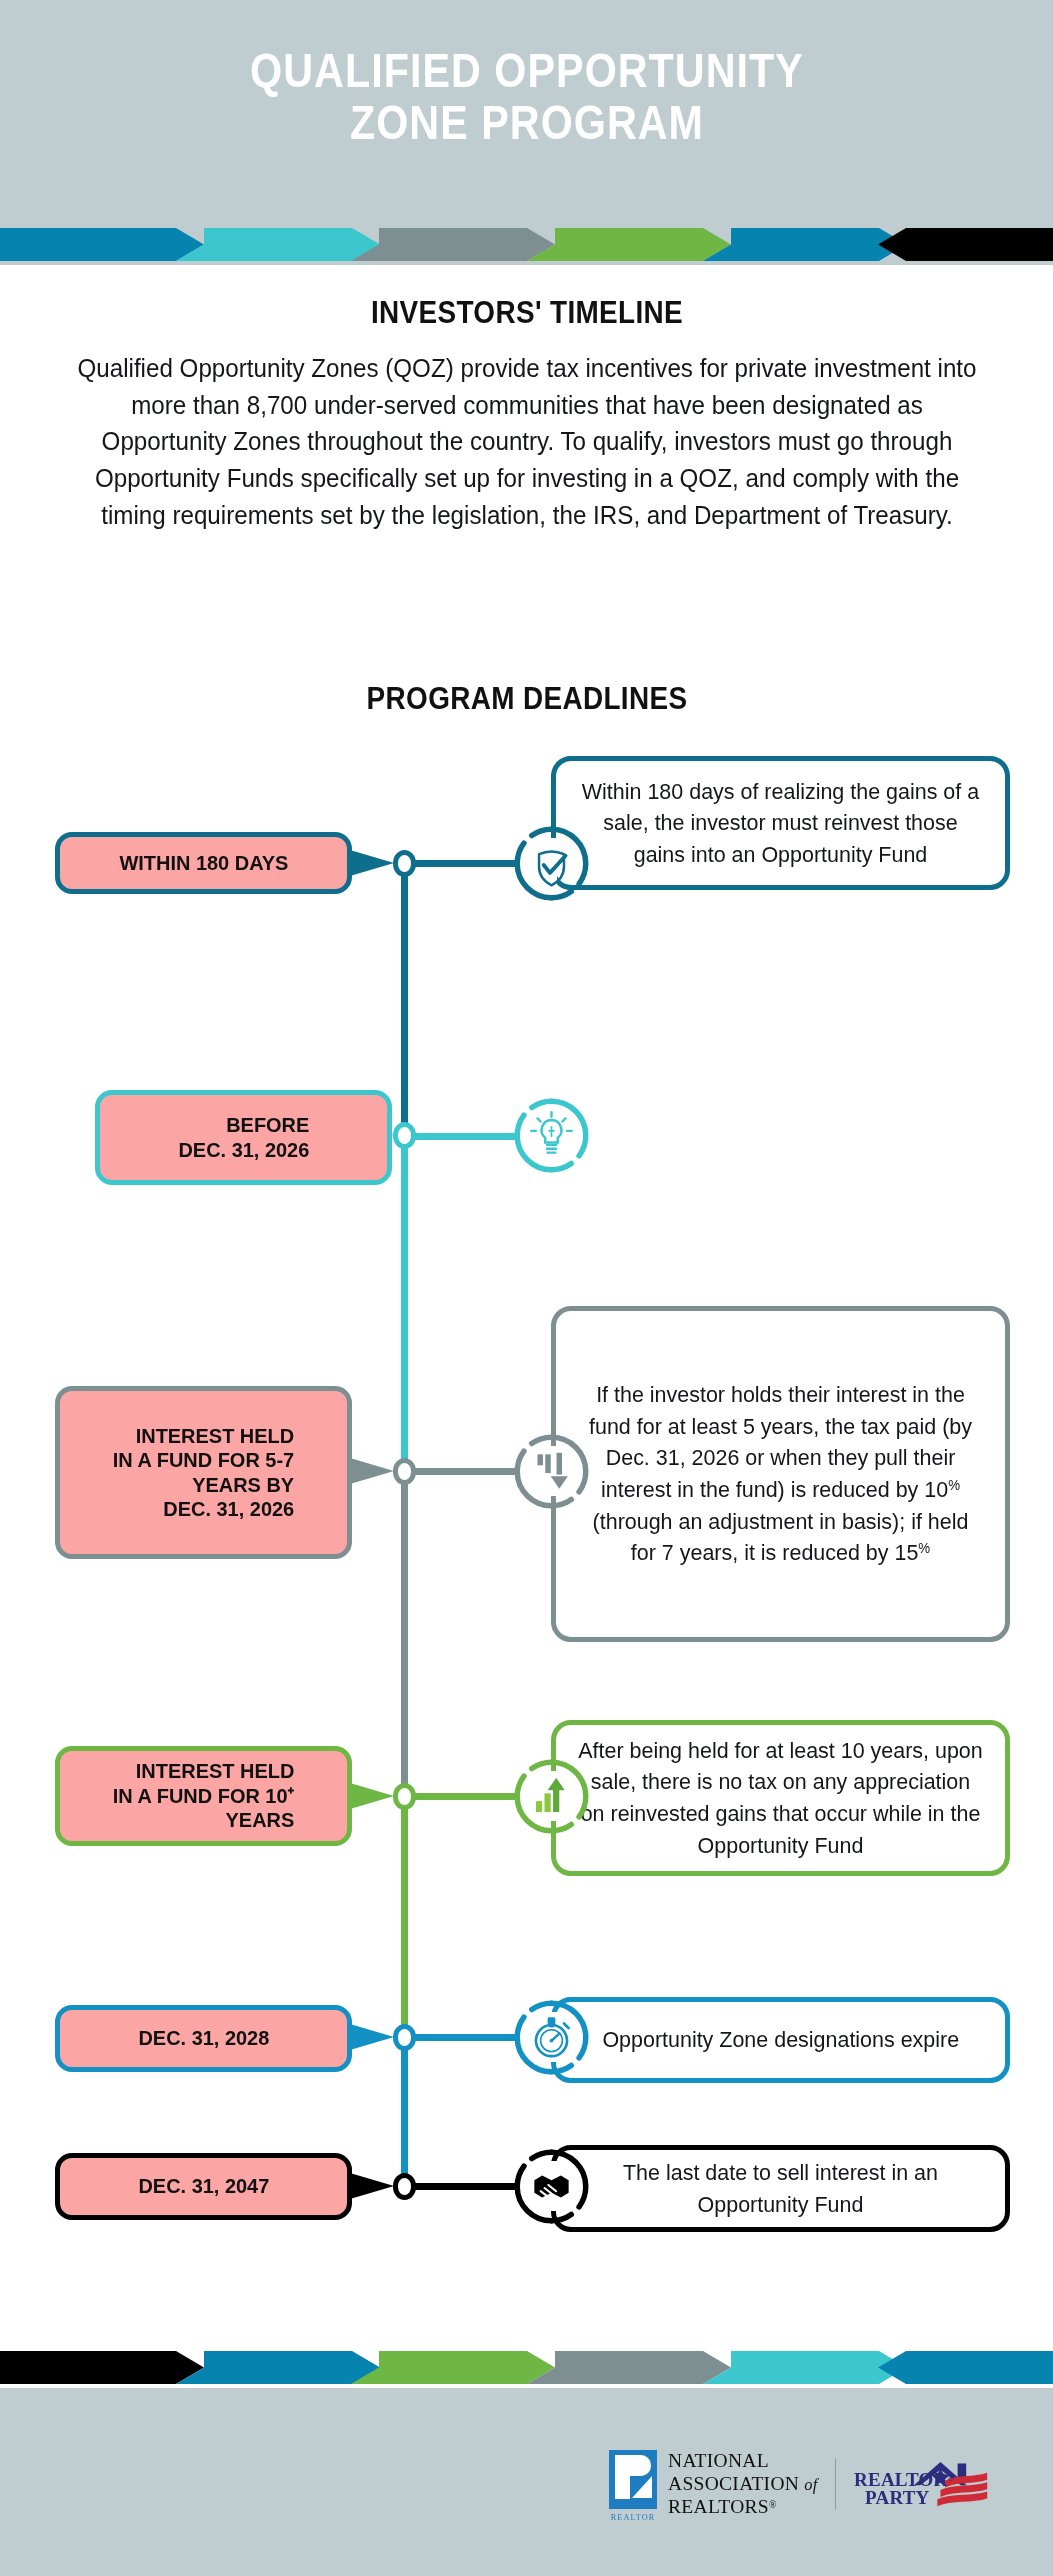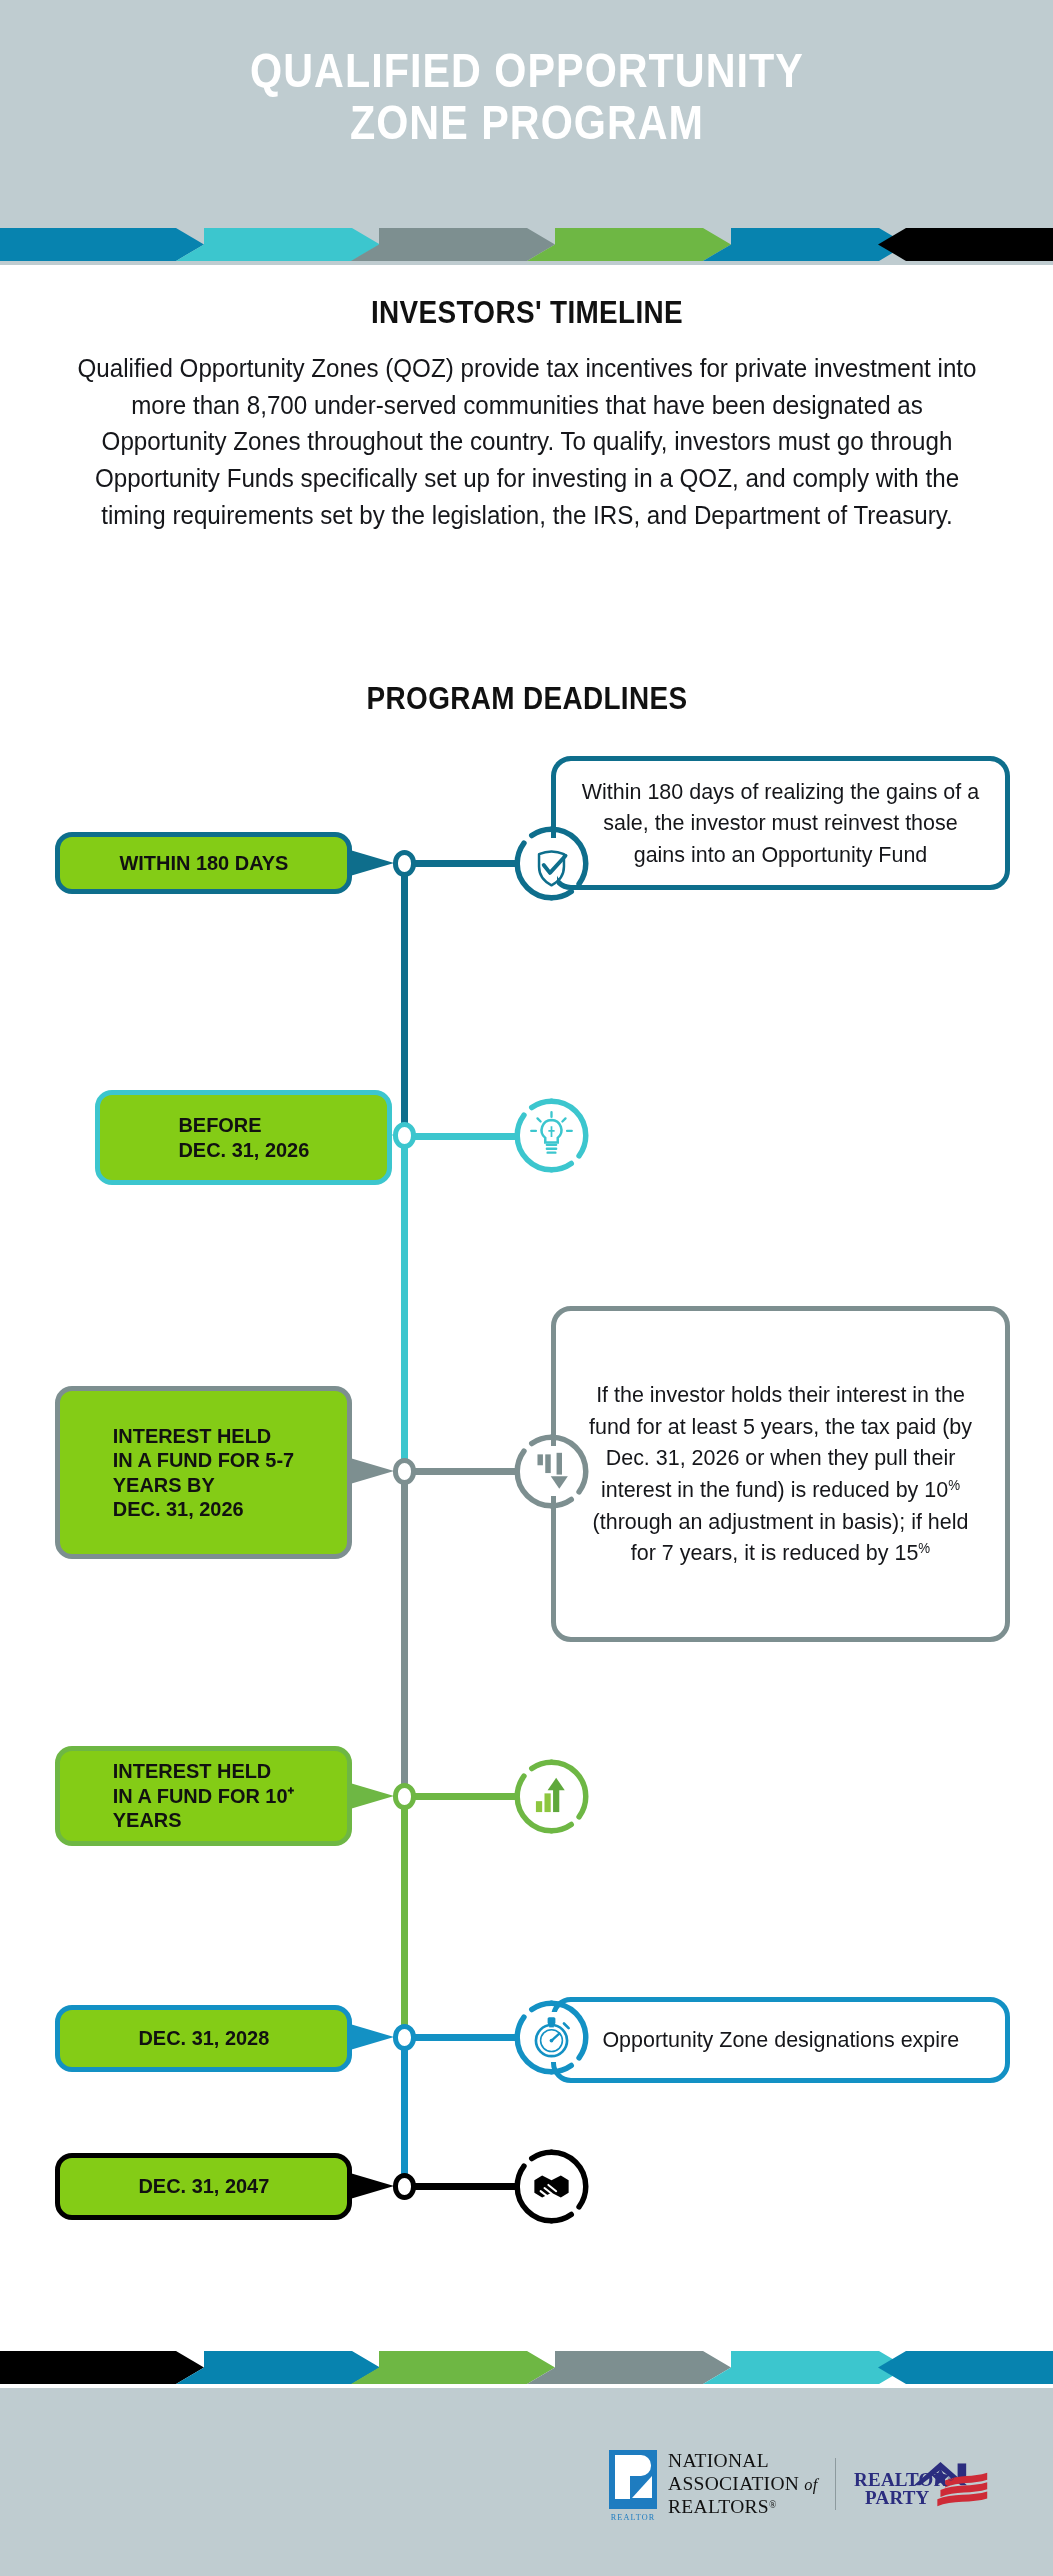--- a/index.html
+++ b/index.html
@@ -52,23 +52,23 @@
     transform:scaleX(0.93);transform-origin:50% 0;
   }
 
   
   .timeline{position:absolute;left:0;top:14px;width:1054px;height:2576px;}
 
   .spine{position:absolute;width:7px;}
 
   .pill{
     position:absolute;box-sizing:border-box;
-    background:#84cc16;border-style:solid;border-radius:17px;
+    background:#fca5a5;border-style:solid;border-radius:17px;
     display:flex;align-items:center;justify-content:center;
-    text-align:left;
+    text-align:right;
   }
   .pill-label{
     font-family:"Liberation Sans Narrow","Liberation Sans",sans-serif;
     font-weight:bold;color:#111;font-size:21px;line-height:1.16;
     transform:scaleX(0.95);transform-origin:50% 50%;
     white-space:pre-line;
   }
 
   .ptr{position:absolute;width:0;height:0;border-style:solid;border-color:transparent;}
 
@@ -237,20 +237,23 @@
       <div class="hconn" style="left: 412px; top: 1454px; width: 103px; background: rgb(125, 143, 144);"></div>
       <div class="node" style="left: 393px; top: 1444px; border-width: 5.5px; border-color: rgb(125, 143, 144);"></div>
       <div class="ptr" style="left: 350px; top: 1444px; border-width: 13.3px 0px 13.3px 44px; border-left-color: rgb(125, 143, 144);"></div>
       <div class="pill" style="left: 55px; top: 1372px; width: 297px; height: 173px; border-width: 5.5px; border-color: rgb(125, 143, 144);">
         <div class="pill-label">INTEREST HELD
 IN A FUND FOR 5-7
 YEARS BY
 DEC. 31, 2026</div>
       </div>
       <div class="spine" style="left: 401px; top: 1782px; height: 241px; background: rgb(110, 183, 68);"></div>
+      <div class="desc" style="left: 551px; top: 1706px; width: 459px; height: 156px; border-width: 5.5px; border-color: rgb(110, 183, 68);">
+        <div class="desc-text">After being held for at least 10 years, upon sale, there is no tax on any appreciation on reinvested gains that occur while in the Opportunity Fund</div>
+      </div>
       <div class="ic-mask" style="left: 546px; top: 1757px; width: 11px; height: 50px;"></div>
       <div class="iconwrap" style="left: 511px; top: 1742px;">
         <svg width="81" height="81" viewBox="0 0 104 104">
           <path d="M52 8 A44 44 0 0 1 52 96" fill="none" stroke="#6EB744" stroke-width="7" stroke-linecap="round" stroke-dasharray="104 14 104" stroke-dashoffset="7"></path>
           <path d="M52 96 A44 44 0 0 1 52 8" fill="none" stroke="#6EB744" stroke-width="7" stroke-linecap="round" stroke-dasharray="104 14 104" stroke-dashoffset="7"></path>
         </svg>
       </div>
       <div class="iconwrap" style="left: 511px; top: 1742px;">
         <svg width="81" height="81" viewBox="0 0 104 104">
           <rect x="32" y="58" width="8" height="14" fill="#8DC63F"></rect>
@@ -287,20 +290,23 @@
           <path d="M52 56 l10 -9" stroke="#1391C4" stroke-width="3" stroke-linecap="round"></path>
           <circle cx="52" cy="56" r="2.4" fill="#1391C4"></circle>
           <path d="M68 34 l6 6" stroke="#1391C4" stroke-width="3.4" stroke-linecap="round"></path>
         </svg>
       </div>
       <div class="hconn" style="left: 412px; top: 2020px; width: 103px; background: rgb(19, 145, 196);"></div>
       <div class="node" style="left: 393px; top: 2010px; border-width: 5.5px; border-color: rgb(19, 145, 196);"></div>
       <div class="ptr" style="left: 350px; top: 2010px; border-width: 13.3px 0px 13.3px 44px; border-left-color: rgb(19, 145, 196);"></div>
       <div class="pill" style="left: 55px; top: 1991px; width: 297px; height: 67px; border-width: 5.5px; border-color: rgb(19, 145, 196);">
         <div class="pill-label">DEC. 31, 2028</div>
+      </div>
+      <div class="desc" style="left: 551px; top: 2131px; width: 459px; height: 87px; border-width: 5.5px; border-color: rgb(0, 0, 0);">
+        <div class="desc-text">The last date to sell interest in an Opportunity Fund</div>
       </div>
       <div class="ic-mask" style="left: 546px; top: 2147px; width: 11px; height: 50px;"></div>
       <div class="iconwrap" style="left: 511px; top: 2132px;">
         <svg width="81" height="81" viewBox="0 0 104 104">
           <path d="M52 8 A44 44 0 0 1 52 96" fill="none" stroke="#000000" stroke-width="7" stroke-linecap="round" stroke-dasharray="104 14 104" stroke-dashoffset="7"></path>
           <path d="M52 96 A44 44 0 0 1 52 8" fill="none" stroke="#000000" stroke-width="7" stroke-linecap="round" stroke-dasharray="104 14 104" stroke-dashoffset="7"></path>
         </svg>
       </div>
       <div class="iconwrap" style="left: 511px; top: 2132px;">
         <svg width="81" height="81" viewBox="0 0 104 104">

